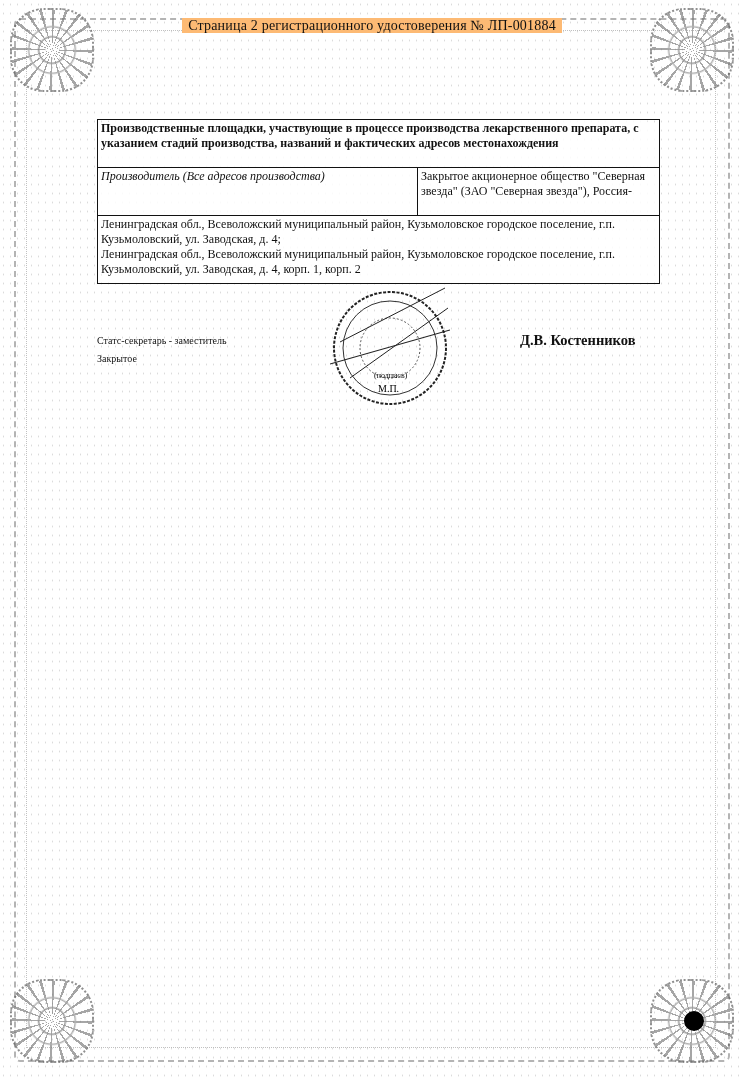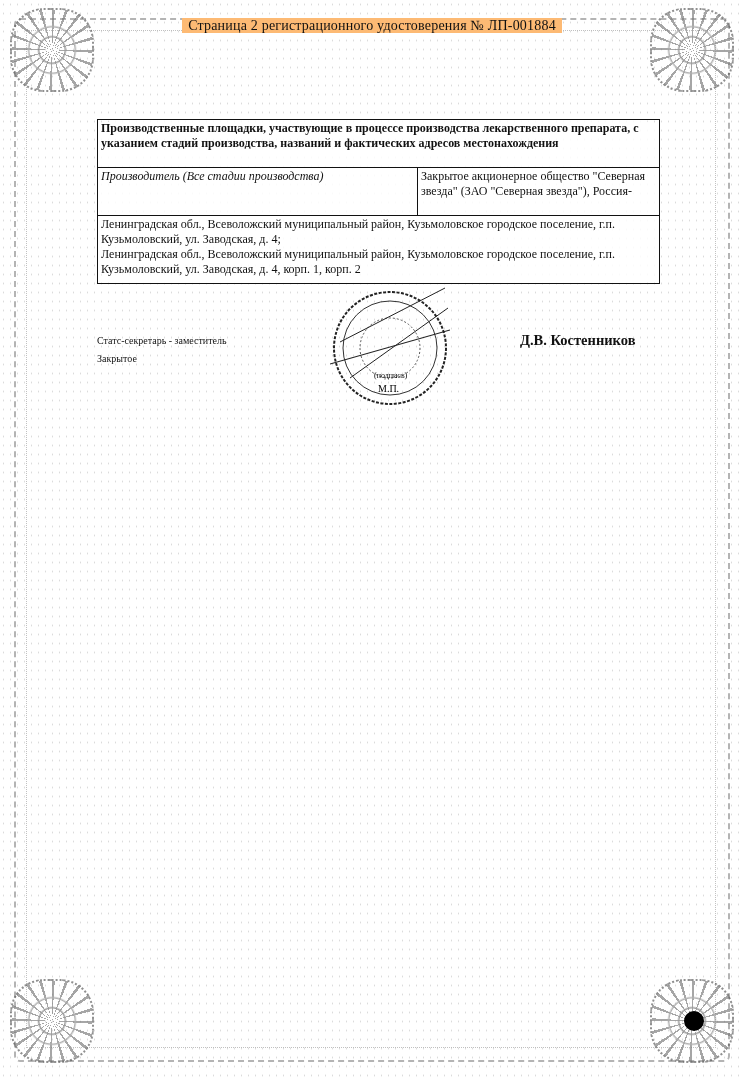--- a/index.html
+++ b/index.html
@@ -83,21 +83,21 @@
 <div class="header">
   <span>Страница 2 регистрационного удостоверения № ЛП-001884</span>
 </div>
 
 <table class="sites">
   <tbody>
       <tr>
     <td colspan="2" class="title-cell">Производственные площадки, участвующие в процессе производства лекарственного препарата, с указанием стадий производства, названий и фактических адресов местонахождения</td>
   </tr>
   <tr>
-    <td class="role-cell">Производитель (Все стадии производства)</td>
+    <td class="role-cell">Производитель (Все адресов производства)</td>
     <td>Закрытое акционерное общество "Северная звезда" (ЗАО "Северная звезда"), Россия-</td>
   </tr>
   <tr>
     <td colspan="2" class="addr-cell">
       <span class="addr-line">Ленинградская обл., Всеволожский муниципальный район, Кузьмоловское городское поселение, г.п. Кузьмоловский, ул. Заводская, д. 4;</span>
       <span class="addr-line">Ленинградская обл., Всеволожский муниципальный район, Кузьмоловское городское поселение, г.п. Кузьмоловский, ул. Заводская, д. 4, корп. 1, корп. 2</span>
     </td>
   </tr>
 </tbody>
   </table>

